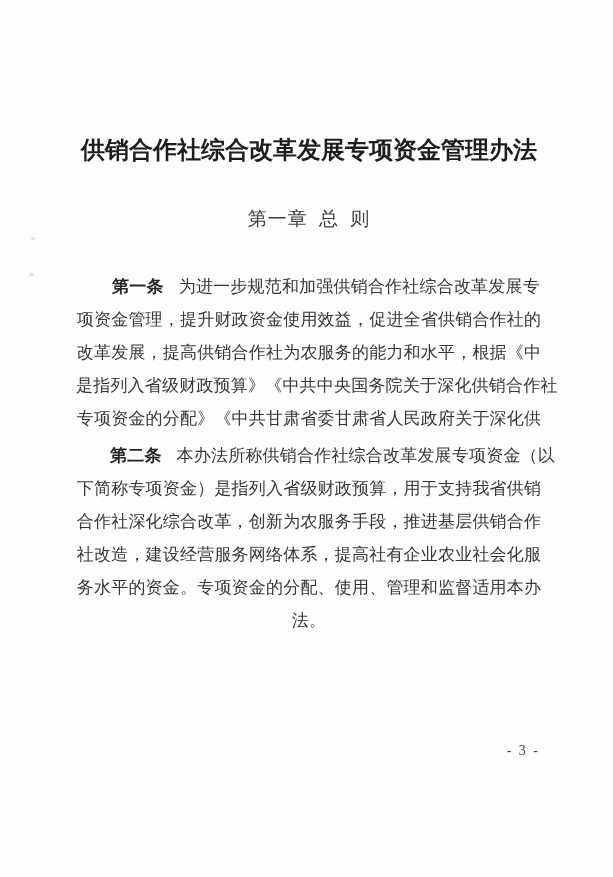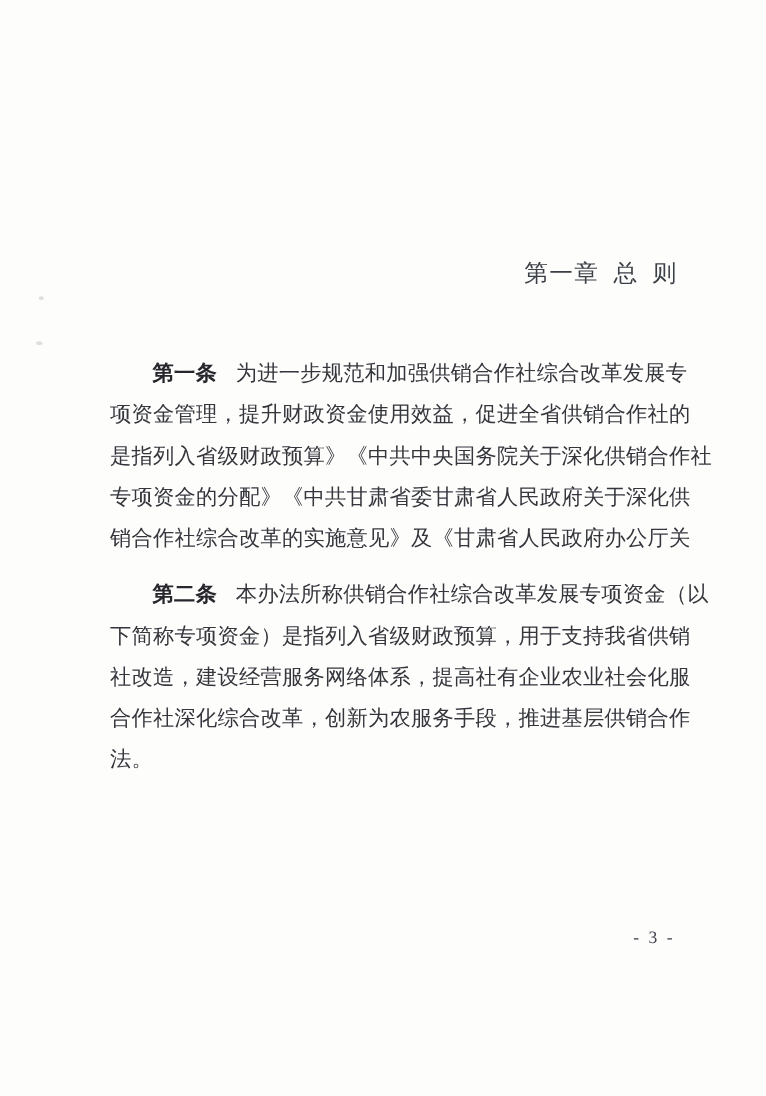--- a/index.html
+++ b/index.html
@@ -28,42 +28,43 @@
     line-height: 1.25;
     letter-spacing: 0px;
     color: #1c1c21;
     white-space: nowrap;
   }
   .chapter-heading {
     position: absolute;
     top: 206px;
     left: 76px;
     width: 466px;
-    text-align: right;
+    text-align: center;
     font-family: "Liberation Sans", sans-serif;
     font-size: 19px;
     font-weight: 500;
     letter-spacing: 1px;
     word-spacing: 5px;
     color: #3b4046;
     white-space: nowrap;
   }
   .doc-body {
     position: absolute;
     top: 270px;
     left: 76px;
     width: 466px;
     font-family: "Liberation Serif", serif;
     font-size: 17px;
     letter-spacing: 0.2px;
     color: #35363c;
   }
   .para {
-    margin: 12px;
+    margin: 0;
     padding: 0;
+    text-align: center;
   }
   .para + .para {
     margin-top: 4px;
   }
   .text-line {
     display: block;
     height: 33px;
     line-height: 33px;
     white-space: nowrap;
   }
@@ -92,42 +93,44 @@
     border-radius: 50%;
   }
   .speck-1 { left: 31px; top: 237px; width: 4px; height: 3px; }
   .speck-2 { left: 29px; top: 273px; width: 5px; height: 3px; }
 </style>
 </head>
 <body>
 
 <div class="page">
 
+  <h1 class="doc-title">供销合作社综合改革发展专项资金管理办法</h1>
 
   <div class="chapter-heading">第一章 总 则</div>
 
   <div class="doc-body">
 
     <div class="para">
       <span class="text-line first">
         <span class="article-label">第一条</span><span>为进一步规范和加强供销合作社综合改革发展专</span>
       </span>
       <span class="text-line">项资金管理，提升财政资金使用效益，促进全省供销合作社的</span>
+      <span class="text-line">改革发展，提高供销合作社为农服务的能力和水平，根据《中</span>
       <span class="text-line">是指列入省级财政预算》《中共中央国务院关于深化供销合作社</span>
       <span class="text-line">专项资金的分配》《中共甘肃省委甘肃省人民政府关于深化供</span>
-      <span class="text-line">销合作社综合改革的实施意见》及《甘肃省人民政府办公厅关</span>
     </div>
 
     <div class="para">
       <span class="text-line first">
         <span class="article-label">第二条</span><span>本办法所称供销合作社综合改革发展专项资金（以</span>
       </span>
       <span class="text-line">下简称专项资金）是指列入省级财政预算，用于支持我省供销</span>
+      <span class="text-line">合作社深化综合改革，创新为农服务手段，推进基层供销合作</span>
       <span class="text-line">社改造，建设经营服务网络体系，提高社有企业农业社会化服</span>
-      <span class="text-line">合作社深化综合改革，创新为农服务手段，推进基层供销合作</span>
+      <span class="text-line">务水平的资金。专项资金的分配、使用、管理和监督适用本办</span>
       <span class="text-line">法。</span>
     </div>
 
   </div>
 
   <div class="page-number">- 3 -</div>
 
   <div class="scan-speck speck-1"></div>
   <div class="scan-speck speck-2"></div>
 

